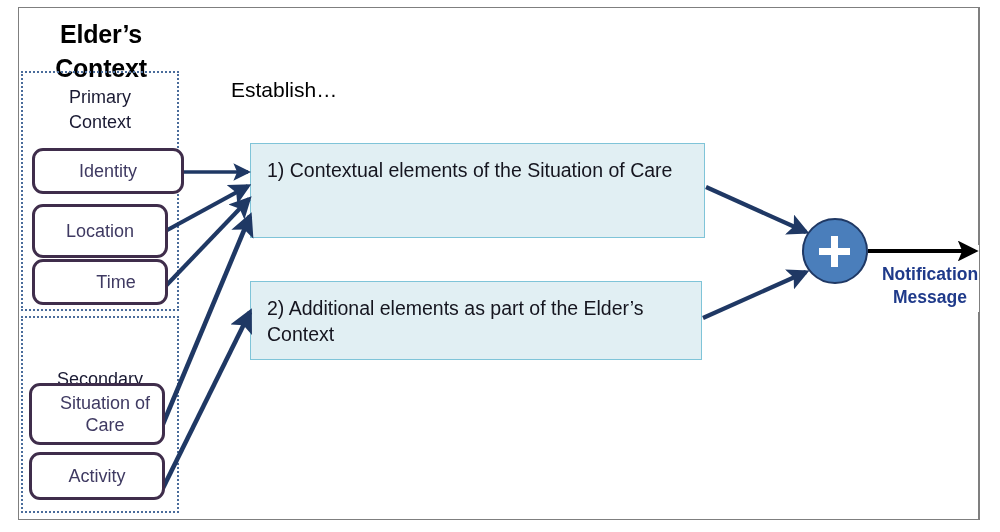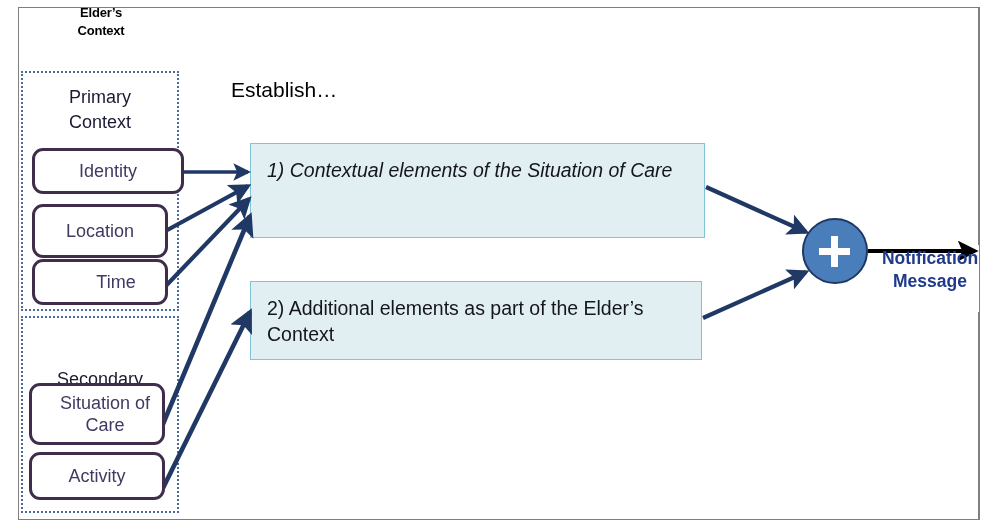--- a/index.html
+++ b/index.html
@@ -42,24 +42,24 @@
     top: 312px;
     width: 0;
     height: 208px;
     border-left: 1.5px solid #7f7f7f;
   }
 
   
   .elders-context-title {
     position: absolute;
     left: 26px;
-    top: 4px;
+    top: 18px;
     width: 150px;
     text-align: center;
-    font-size: 13px;
+    font-size: 25px;
     font-weight: bold;
     color: #000000;
     line-height: 1.35;
     letter-spacing: -0.2px;
   }
   .establish-label {
     position: absolute;
     left: 231px;
     top: 78px;
     font-size: 21px;
@@ -149,21 +149,21 @@
   .plus-node .plus-h {
     left: 15px; top: 27.5px; width: 31px; height: 7px;
   }
   .plus-node .plus-v {
     left: 27px; top: 15.5px; width: 7px; height: 31px;
   }
 
   .notification-label {
     position: absolute;
     left: 868px;
-    top: 247px;
+    top: 263px;
     width: 124px;
     text-align: center;
     font-size: 17.5px;
     font-weight: bold;
     color: #1f3a8a;
     line-height: 1.3;
     z-index: 8;
   }
 
   svg.arrows {
@@ -232,21 +232,21 @@
   <div class="dotted-group" id="secondary-group">
     <div class="group-title">Secondary<br>Context</div>
   </div>
   <div class="ctx-box" style="left:29px; top:383px; width:136px; height:62px;padding-left:16px;">
     <span>Situation of<br>Care</span>
   </div>
   <div class="ctx-box" style="left:29px; top:452px; width:136px; height:48px;">
     <span>Activity</span>
   </div>
 
-  <div class="proc-box" style="left:250px; top:143px; width:455px; height:95px;font-style:italic;">
+  <div class="proc-box" style="left:250px; top:143px; width:455px; height:95px;">
     <span>1) Contextual elements of the Situation of Care</span>
   </div>
   <div class="proc-box" style="left:250px; top:281px; width:452px; height:79px;">
     <span>2) Additional elements as part of the Elder’s Context</span>
   </div>
 
   <div class="plus-node">
     <span class="plus-h"></span>
     <span class="plus-v"></span>
   </div>

